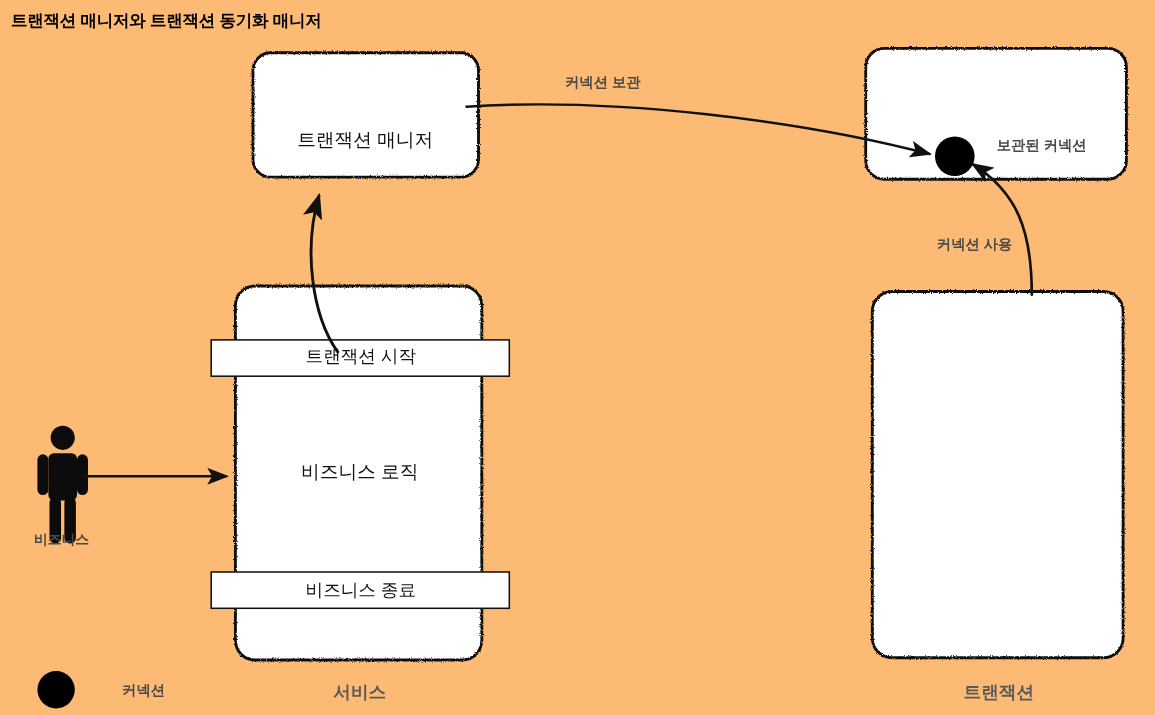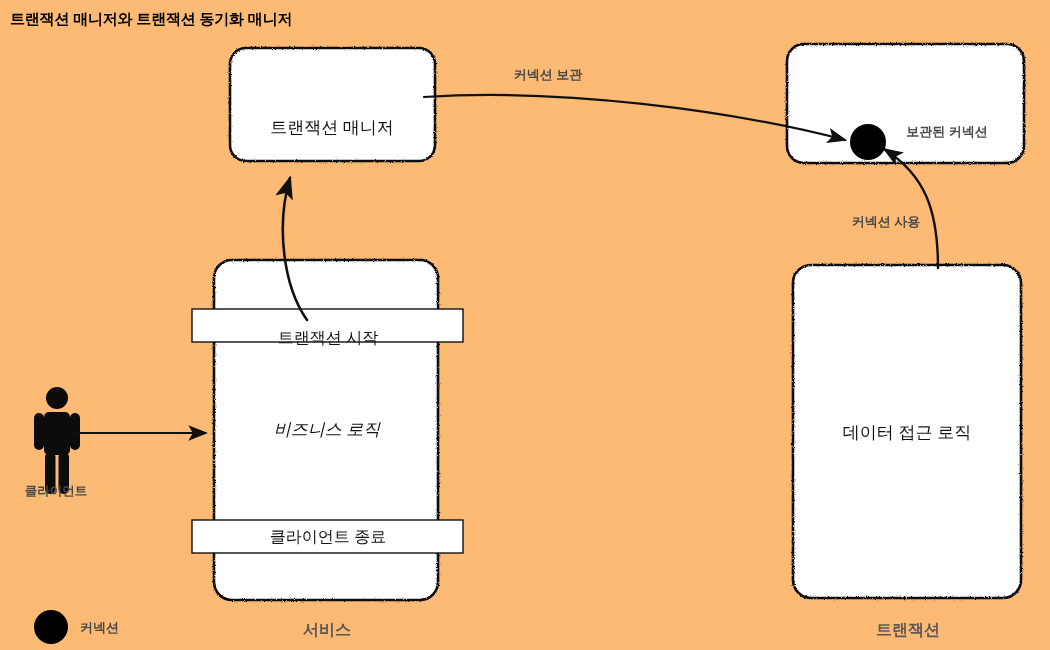--- a/index.html
+++ b/index.html
@@ -59,20 +59,21 @@
     font-size: 16px;
     font-weight: bold;
     color: #5a5a5a;
     transform: translate(-50%, -50%);
   }
   .legend-label {
     font-size: 13px;
     font-weight: bold;
     color: #4a4a4a;
     transform: translate(0, -50%);
+    margin-left: 31px;
   }
   .actor-label {
     font-size: 12.5px;
     font-weight: bold;
     color: #4a4a4a;
     transform: translate(-50%, -50%);
   }
 </style>
 </head>
 <body>
@@ -149,35 +150,34 @@
     <g>
       <circle cx="51" cy="627" r="17" fill="#000000"></circle>
     </g>
   </svg>
 
   <div class="txt diagram-title">트랜잭션 매니저와 트랜잭션 동기화 매니저</div>
 
   <div class="txt node-label" style="left:332px; top:104px;margin-top:23px;">트랜잭션 매니저</div>
 
 
-  <div class="txt node-label" style="left:327px; top:429px;font-style:italic;">비즈니스 로직</div>
+  <div class="txt node-label" style="left:327px; top:429px;">비즈니스 로직</div>
 
-  <div class="txt node-label" style="left:907px; top:432px;">데이터 접근 로직</div>
 
-  <div class="txt bar-label" style="left:328px; top:338px;">트랜잭션 시작</div>
+  <div class="txt bar-label" style="left:328px; top:325px;">트랜잭션 시작</div>
 
-  <div class="txt bar-label" style="left:328px; top:537px;">클라이언트 종료</div>
+  <div class="txt bar-label" style="left:328px; top:537px;">비즈니스 종료</div>
 
   <div class="txt edge-label" style="left:548px; top:75px;">커넥션 보관</div>
 
   <div class="txt edge-label" style="left:947px; top:132px;">보관된 커넥션</div>
 
   <div class="txt edge-label" style="left:886px; top:222px;">커넥션 사용</div>
 
   <div class="txt group-label" style="left:327px; top:630px;">서비스</div>
 
   <div class="txt group-label" style="left:908px; top:630px;">트랜잭션</div>
 
-  <div class="txt actor-label" style="left:56px; top:491px;">클라이언트</div>
+  <div class="txt actor-label" style="left:56px; top:491px;">비즈니스</div>
 
   <div class="txt legend-label" style="left:80px; top:628px;">커넥션</div>
 
 </div>
 
 </body></html>

